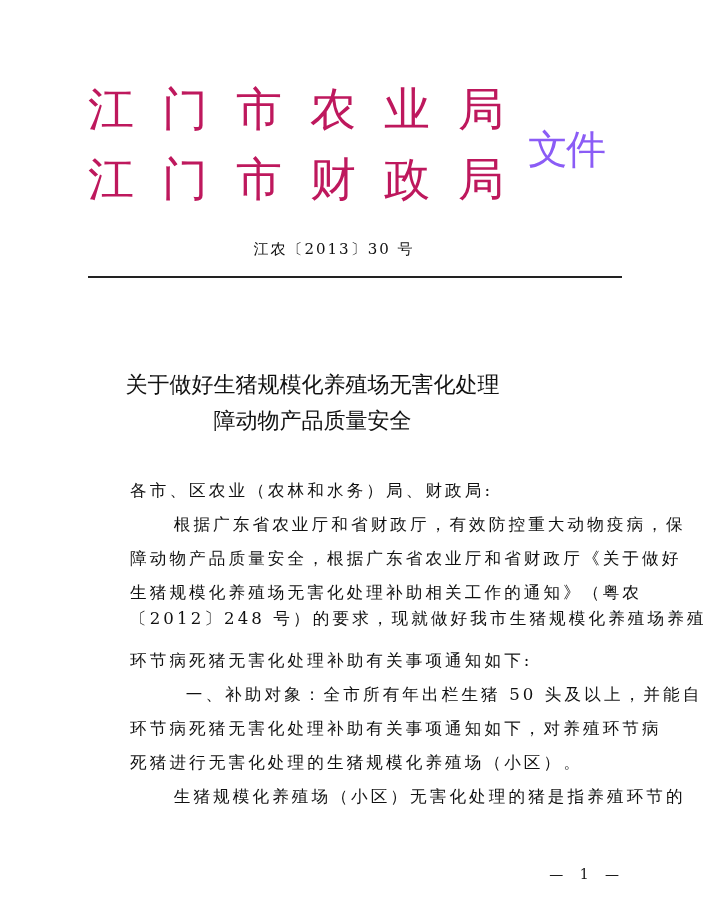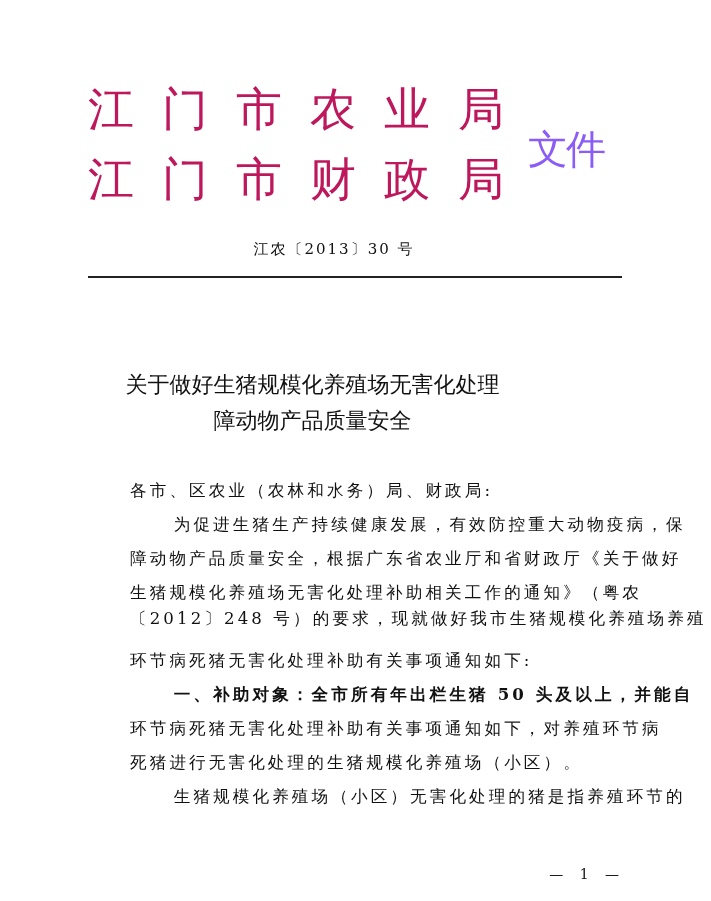--- a/index.html
+++ b/index.html
@@ -44,24 +44,24 @@
 <div class="header-suffix">文件</div>
 
 <div class="doc-number">江农〔2013〕30 号</div>
 <div class="red-rule"></div>
 
 <div class="title t1">关于做好生猪规模化养殖场无害化处理</div>
 <div class="title t2">障动物产品质量安全</div>
 
 <div>
   <div class="line" style="top:480px">各市、区农业（农林和水务）局、财政局:</div>
-  <div class="line" style="top:514px; left:114px;">　为促进生猪生产持续健康发展，有效防控重大动物疫病，保</div>
+  <div class="line" style="top:514px; left:114px;">　根据广东省农业厅和省财政厅，有效防控重大动物疫病，保</div>
   <div class="line" style="top:548px">障动物产品质量安全，根据广东省农业厅和省财政厅《关于做好</div>
   <div class="line" style="top:582px">生猪规模化养殖场无害化处理补助相关工作的通知》（粤农</div>
   <div class="line" style="top:608px">〔2012〕248 号）的要求，现就做好我市生猪规模化养殖场养殖</div>
   <div class="line" style="top:650px">环节病死猪无害化处理补助有关事项通知如下:</div>
-  <div class="line" style="top:684px; left:114px;font-weight:bold;">　一、补助对象：全市所有年出栏生猪 50 头及以上，并能自</div>
+  <div class="line" style="top:684px; left:126px;">　一、补助对象：全市所有年出栏生猪 50 头及以上，并能自</div>
   <div class="line" style="top:718px">环节病死猪无害化处理补助有关事项通知如下，对养殖环节病</div>
   <div class="line" style="top:752px">死猪进行无害化处理的生猪规模化养殖场（小区）。</div>
   <div class="line" style="top:786px; left:114px;">　生猪规模化养殖场（小区）无害化处理的猪是指养殖环节的</div>
 </div>
 
 <div class="page-number">— 1 —</div>
 
 </body></html>

